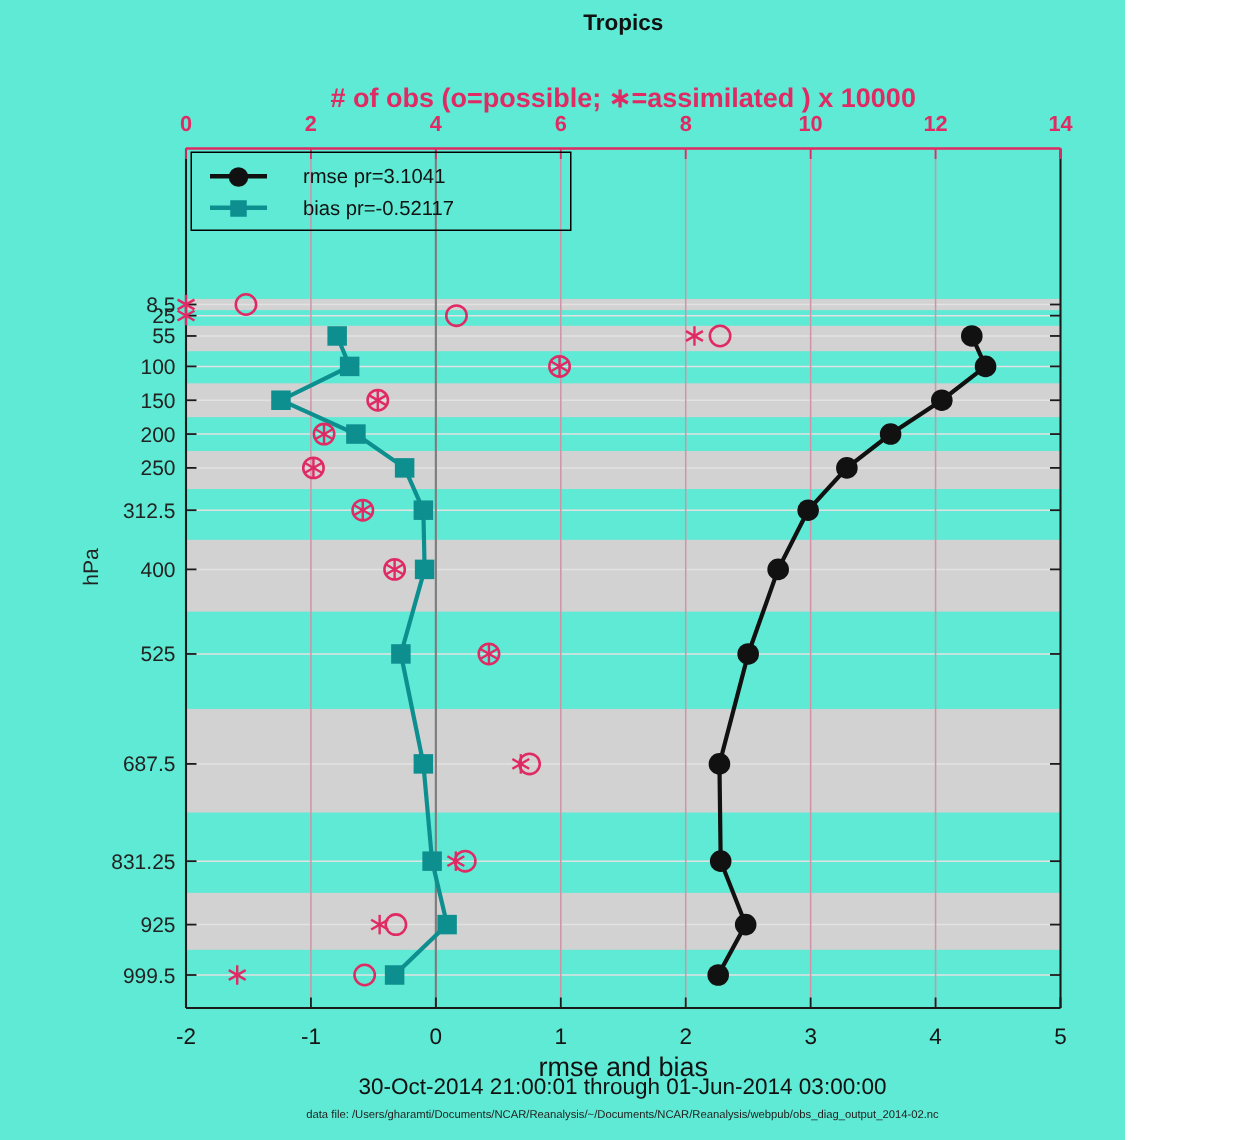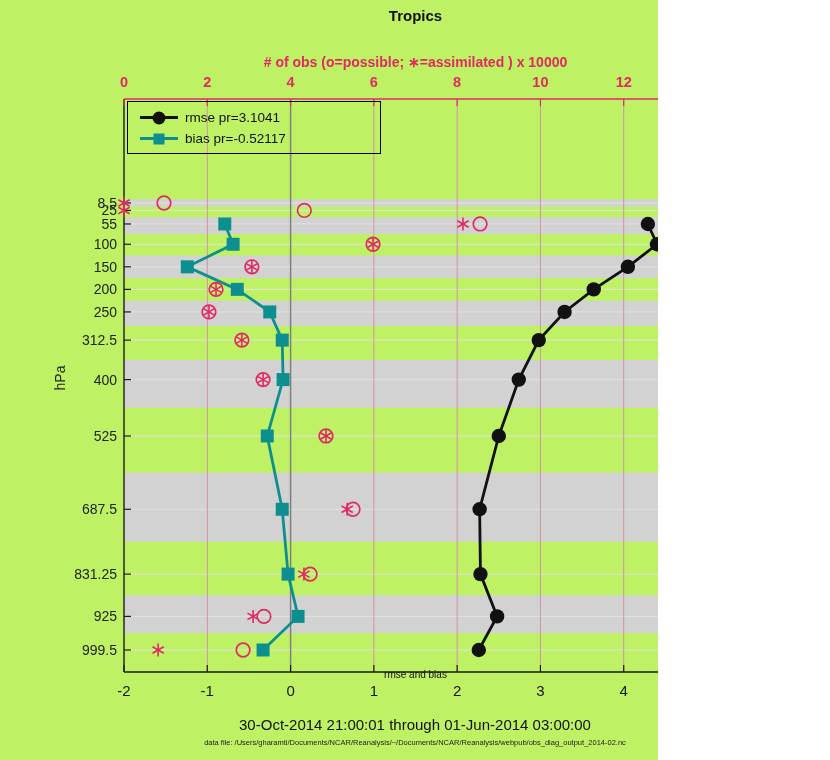--- a/index.html
+++ b/index.html
@@ -1,30 +1,30 @@
 <!DOCTYPE html>
 <html><head>
 <meta charset="utf-8">
 <style>
   html,body{margin:0;padding:0;background:#ffffff;}
-  .canvas{position:relative;width:658px;height:760px;background:#bef264;
+  .canvas{position:relative;width:750px;height:760px;background:#5eead4;
           font-family:"Liberation Sans", sans-serif;overflow:hidden;}
   .abs{position:absolute;}
   .titleblock{left:124px;top:6px;width:583px;text-align:center;color:#111;}
   .title-region{font-size:15px;font-weight:bold;line-height:20px;}
   .title-var{font-size:16px;font-weight:bold;line-height:21px;letter-spacing:0.2px;}
-  .obslabel{left:124px;top:54px;width:583px;text-align:center;font-size:14px;font-weight:bold;}
+  .obslabel{left:124px;top:54px;width:583px;text-align:center;font-size:18px;font-weight:bold;}
   .ylabel{left:40px;top:370px;width:40px;text-align:center;font-size:14px;color:#222;
           transform:rotate(-90deg);transform-origin:center;}
-  .xlabel{left:124px;top:669px;width:583px;text-align:center;font-size:10px;color:#111;}
+  .xlabel{left:124px;top:701px;width:583px;text-align:center;font-size:18px;color:#111;}
   .daterange{left:0;top:716px;width:830px;text-align:center;font-size:15px;color:#111;}
   .datafile{left:0;top:738px;width:830px;text-align:center;font-size:7.5px;color:#222;}
   .legendbox{left:127px;top:101px;width:254px;height:53px;border:1px solid #000;
              background:transparent;box-sizing:border-box;padding:5px 0 0 12px;}
-  .lrow{display:flex;align-items:center;gap:7px;height:21px;}
+  .lrow{display:flex;align-items:center;gap:24px;height:21px;}
   .lsample{position:relative;width:38px;height:16px;display:inline-block;flex:0 0 38px;}
   .lline{position:absolute;top:6.5px;left:0;right:0;height:3px;}
   .lmark{position:absolute;left:50%;top:50%;transform:translate(-50%,-50%);}
   .ldot{width:13px;height:13px;border-radius:50%;}
   .lsq{width:11px;height:11px;}
   .ltext{font-size:13.5px;color:#111;white-space:nowrap;}
   svg text{font-family:"Liberation Sans", sans-serif;}
 </style>
 </head>
 <body>

